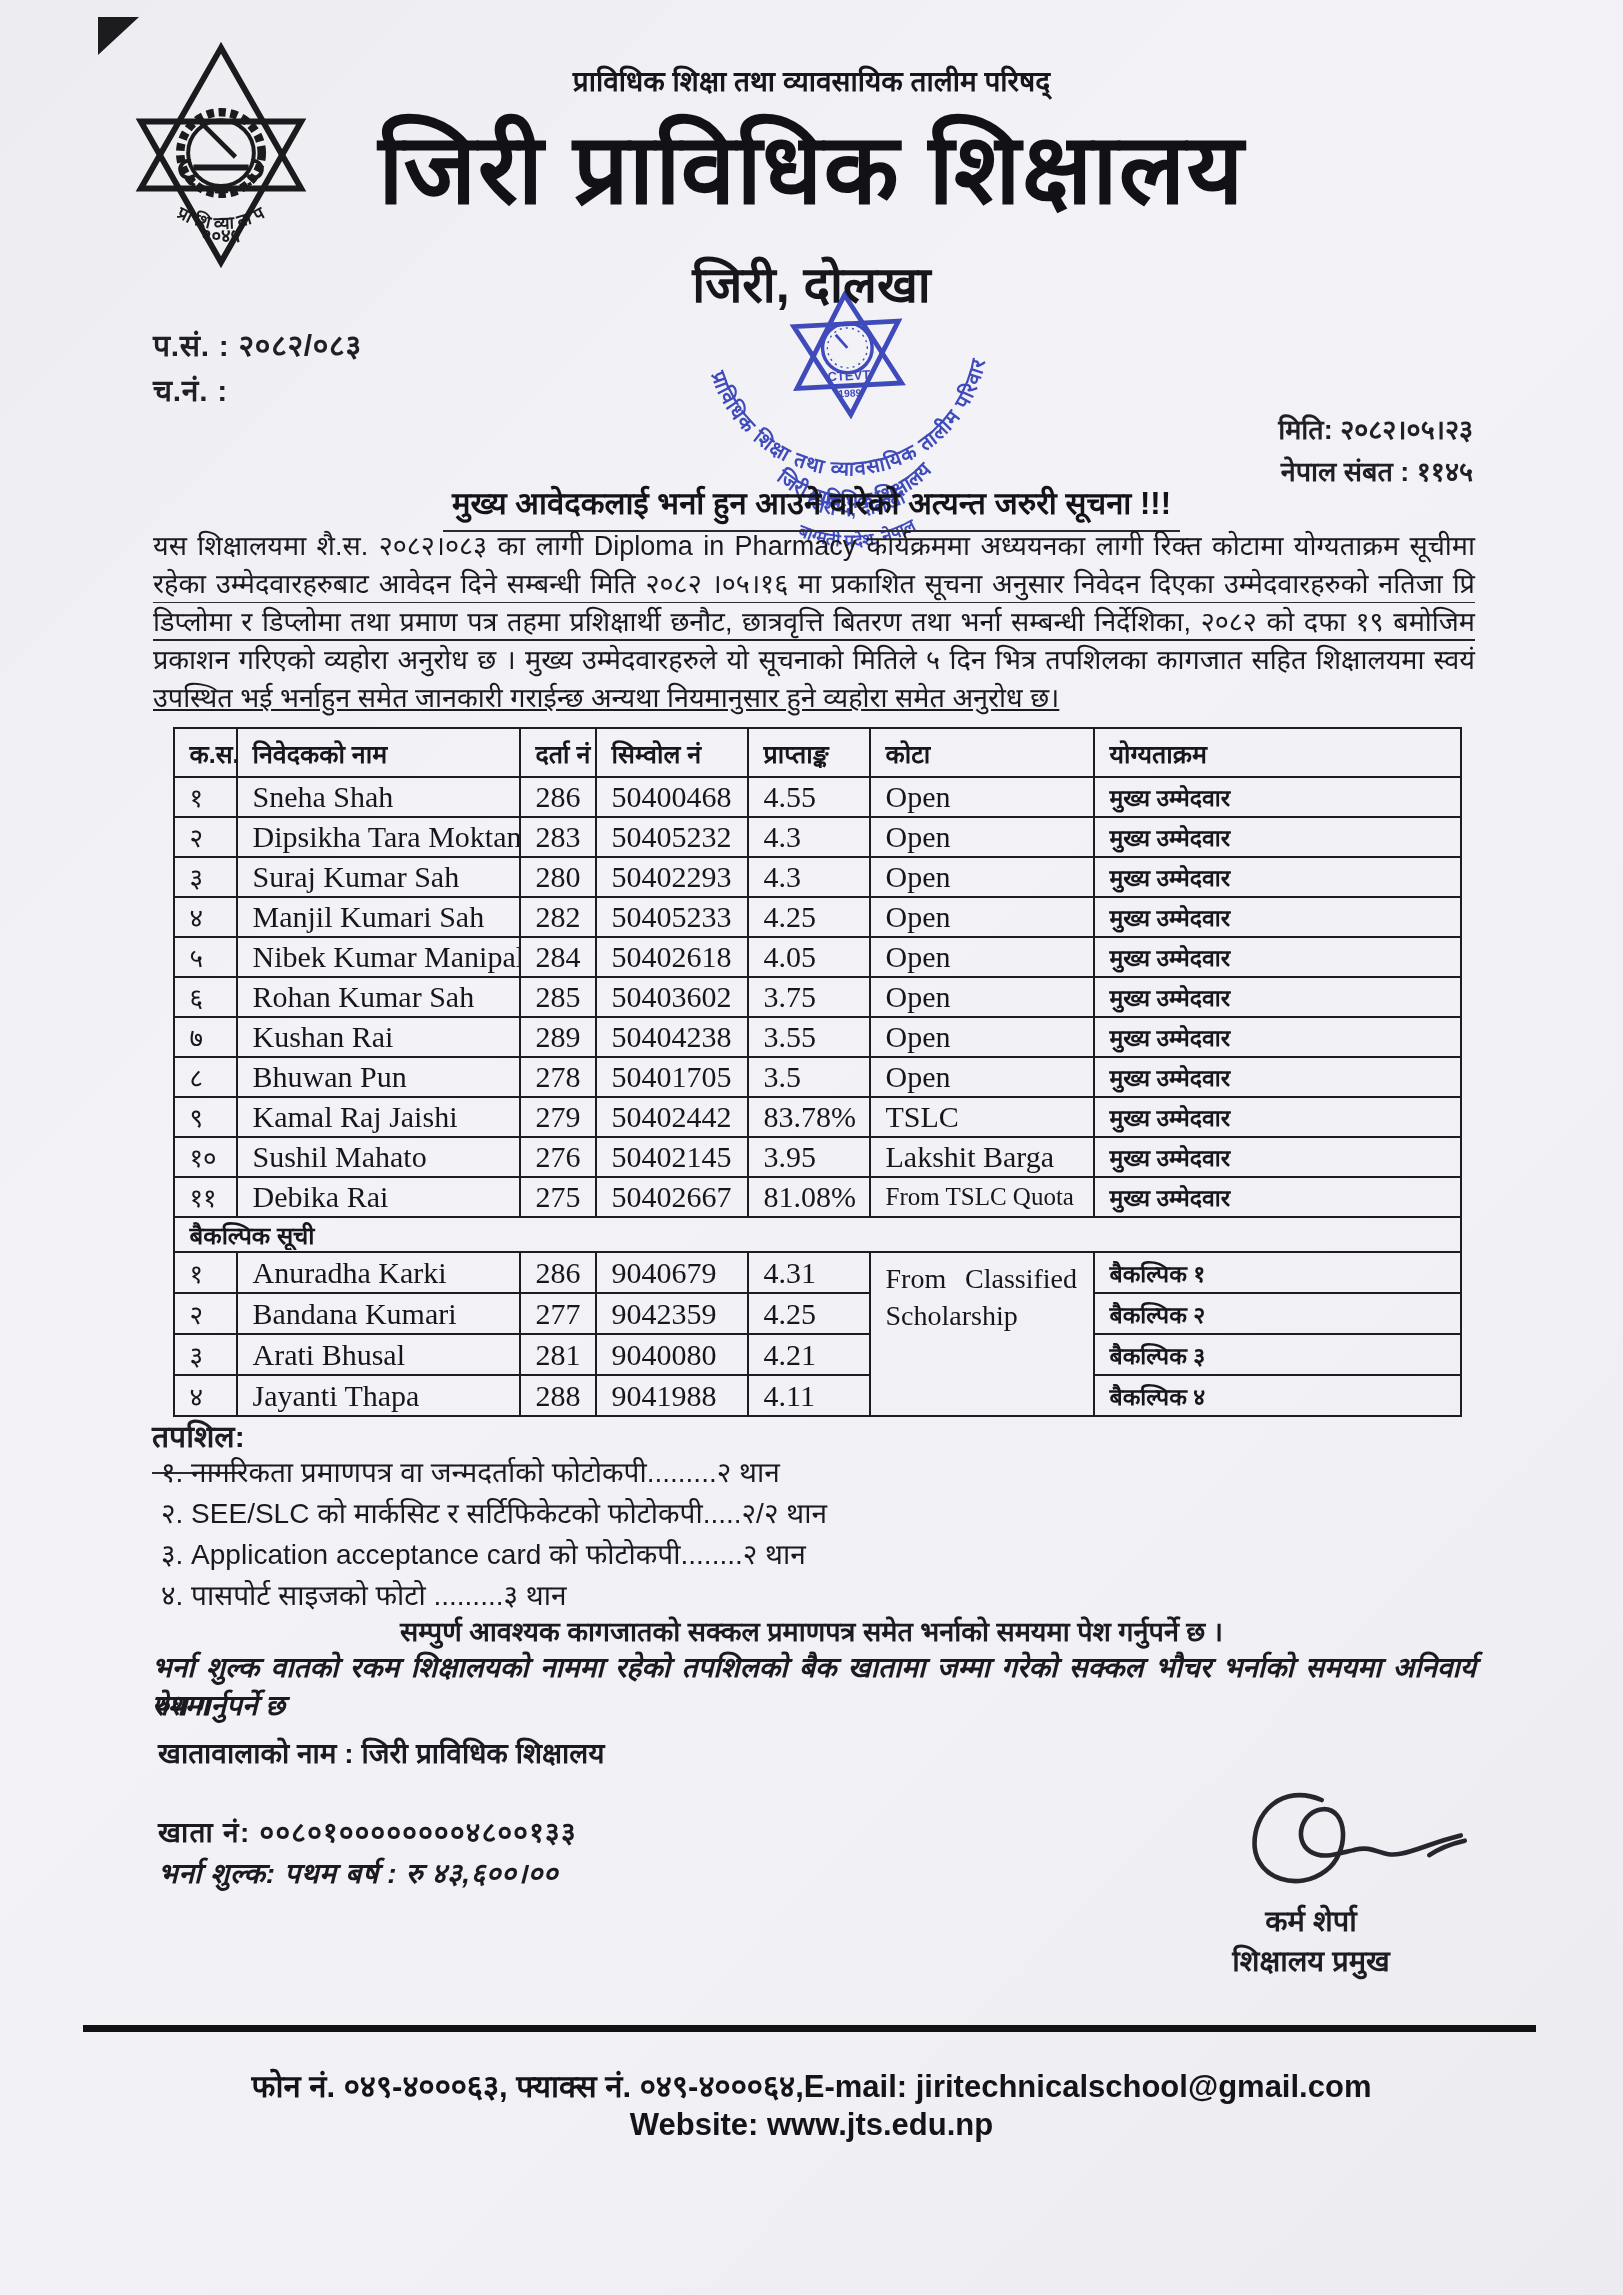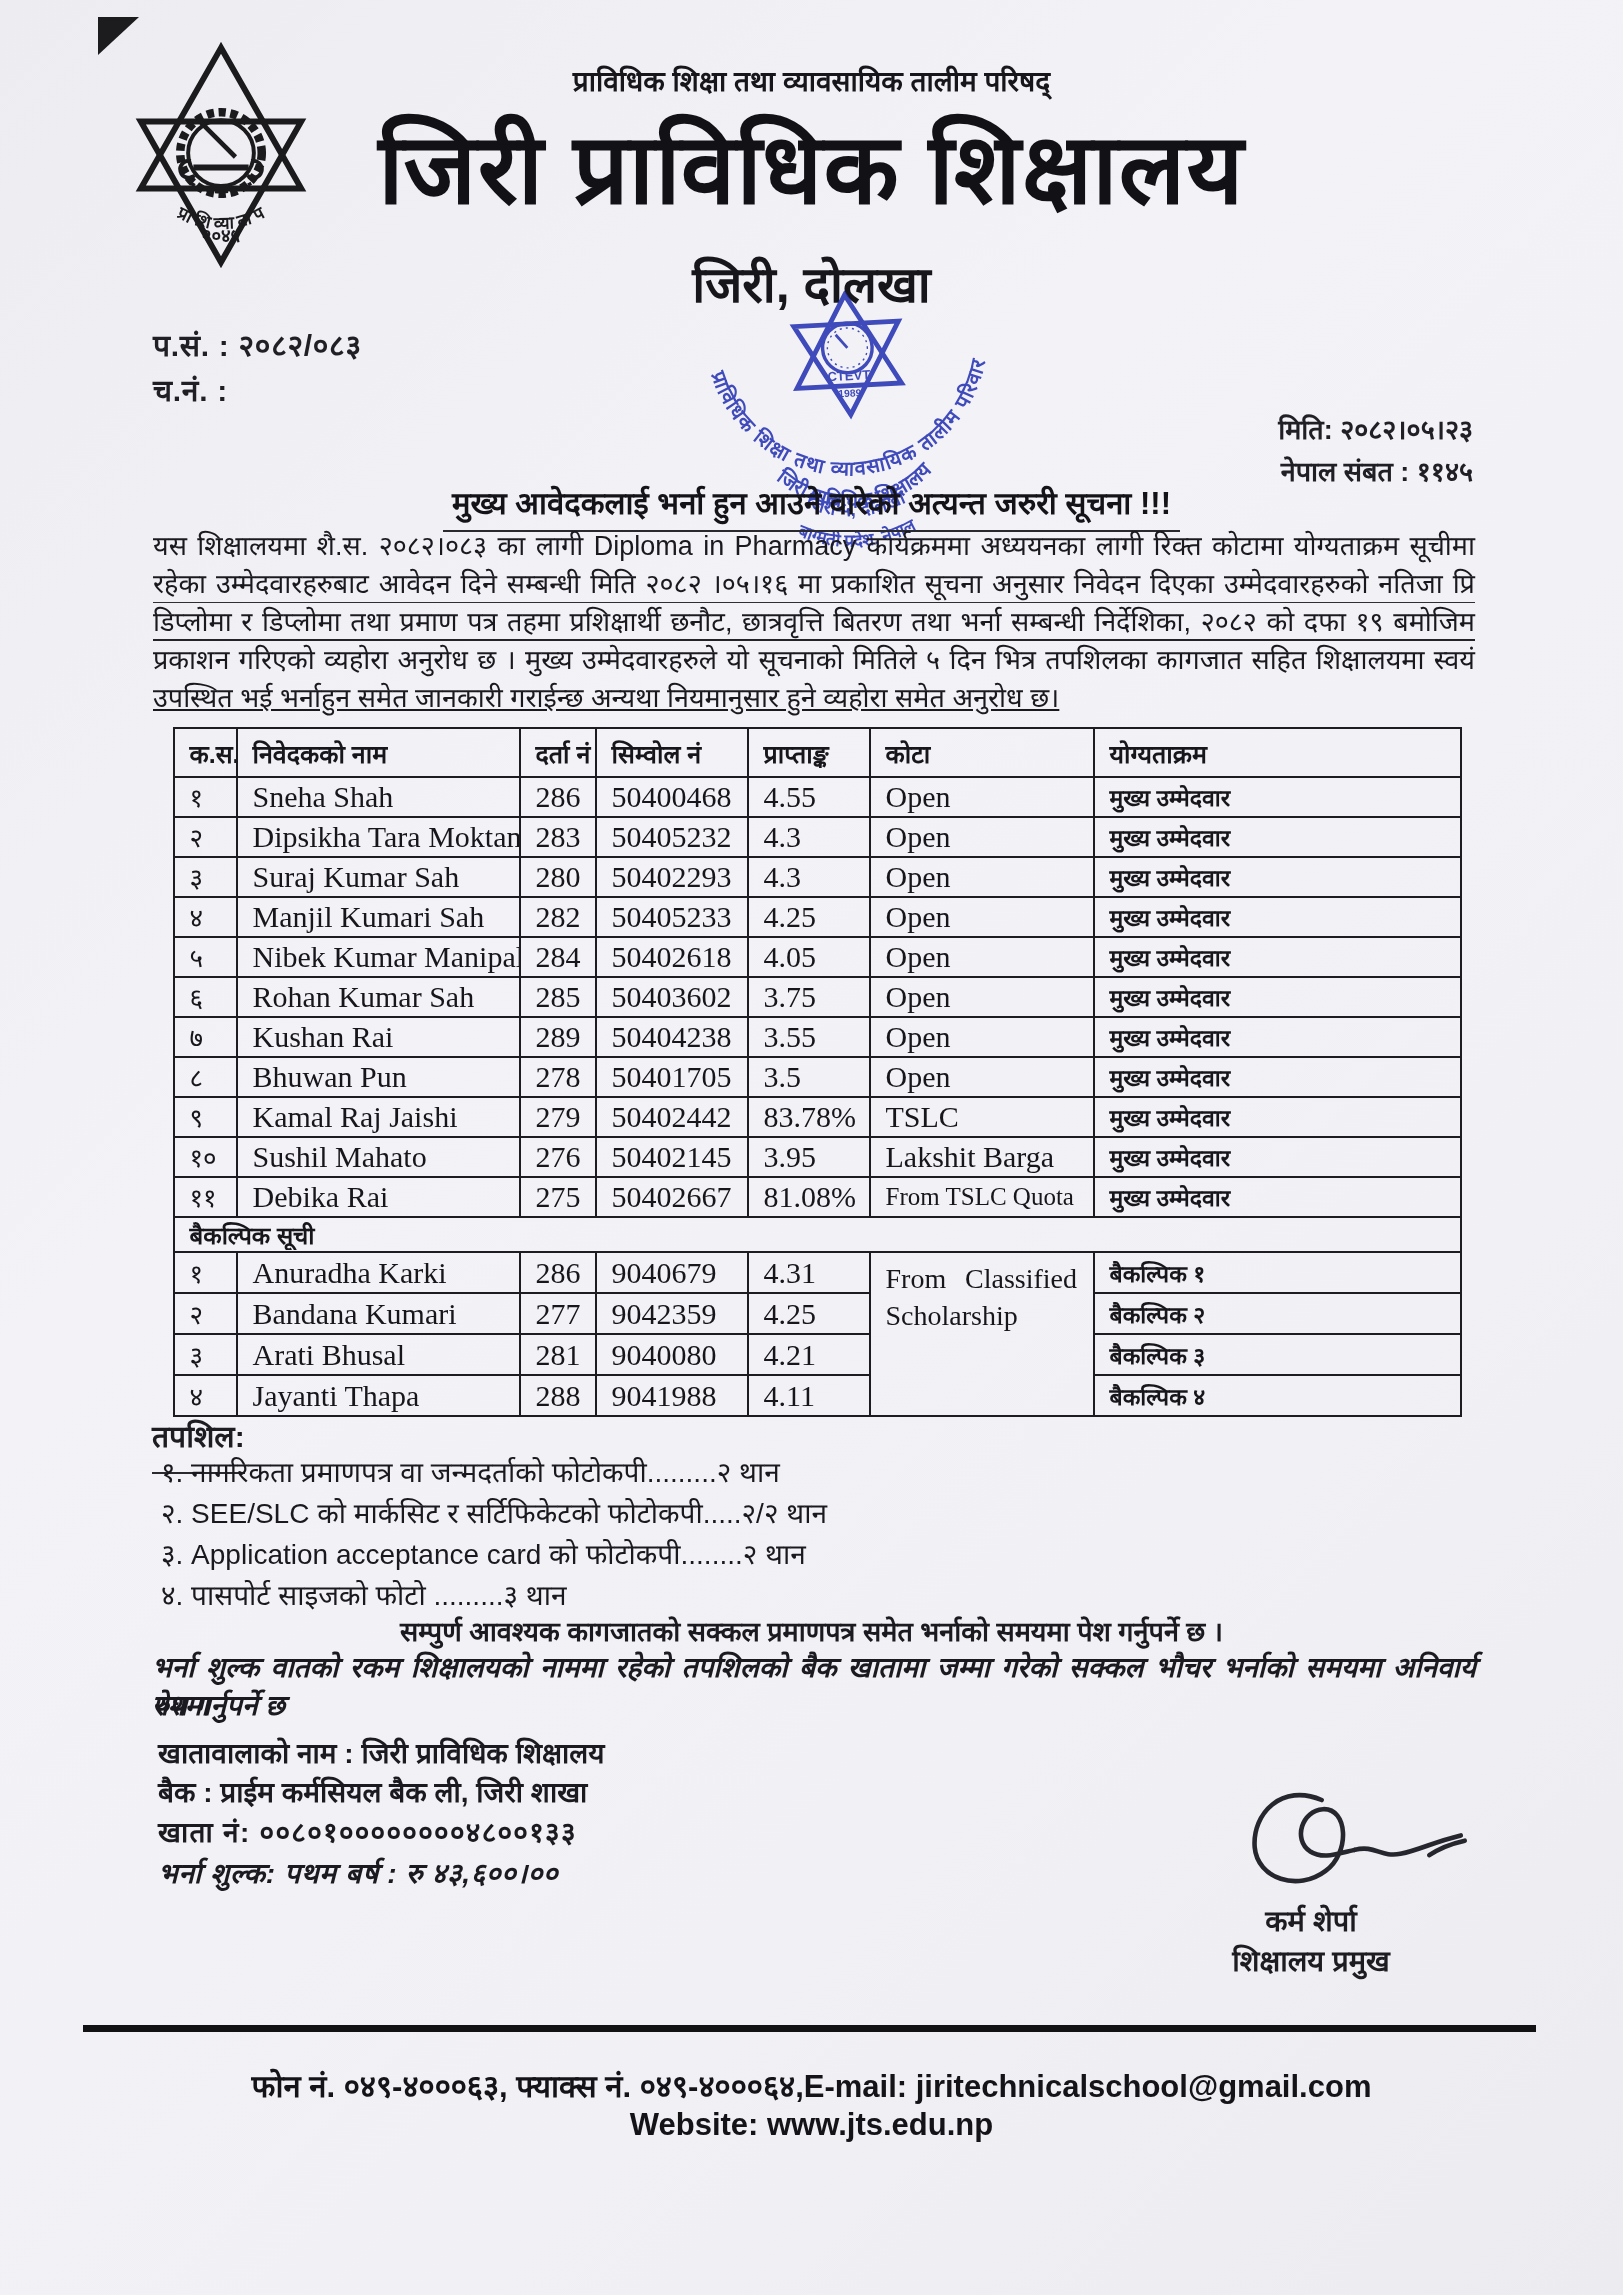--- a/index.html
+++ b/index.html
@@ -345,21 +345,20 @@
     <div>२. SEE/SLC को मार्कसिट र सर्टिफिकेटको फोटोकपी.....२/२ थान</div>
     <div>३. Application acceptance card को फोटोकपी........२ थान</div>
     <div>४. पासपोर्ट साइजको फोटो .........३ थान</div>
   </div>
 
   <div class="abs ctr center-note">सम्पुर्ण आवश्यक कागजातको सक्कल प्रमाणपत्र समेत भर्नाको समयमा पेश गर्नुपर्ने छ ।</div>
   <div class="abs fee-note fee-1">भर्ना शुल्क वातको रकम शिक्षालयको नाममा रहेको तपशिलको बैक खातामा जम्मा गरेको सक्कल भौचर भर्नाको समयमा अनिवार्य रुपमा</div>
   <div class="abs fee-note fee-2">पेश गर्नुपर्ने छ</div>
 
   <div class="abs acct acct-name">खातावालाको नाम : जिरी प्राविधिक शिक्षालय</div>
-  <div class="abs acct acct-bank">बैक : प्राईम कर्मसियल बैक ली, जिरी शाखा</div>
   <div class="abs acct acct-no">खाता नं: ००८०१००००००००४८००१३३</div>
   <div class="abs acct acct-fee">भर्ना शुल्क: पथम बर्ष : रु ४३,६००।००</div>
 
   <div class="abs sig-wrap">
     <svg viewBox="0 0 390 195" width="257" height="128">
       <g stroke="#26262f" stroke-width="7" fill="none" stroke-linecap="round">
         <path d="M 148,32 C 88,6 42,52 46,104 C 50,152 112,172 154,140 C 192,112 188,44 150,46 C 118,48 104,92 130,110 C 152,124 176,112 198,108"></path>
         <path d="M 198,108 C 230,100 238,120 268,114 C 298,108 318,96 360,86"></path>
         <path d="M 312,116 C 330,104 348,98 366,94"></path>
       </g>

